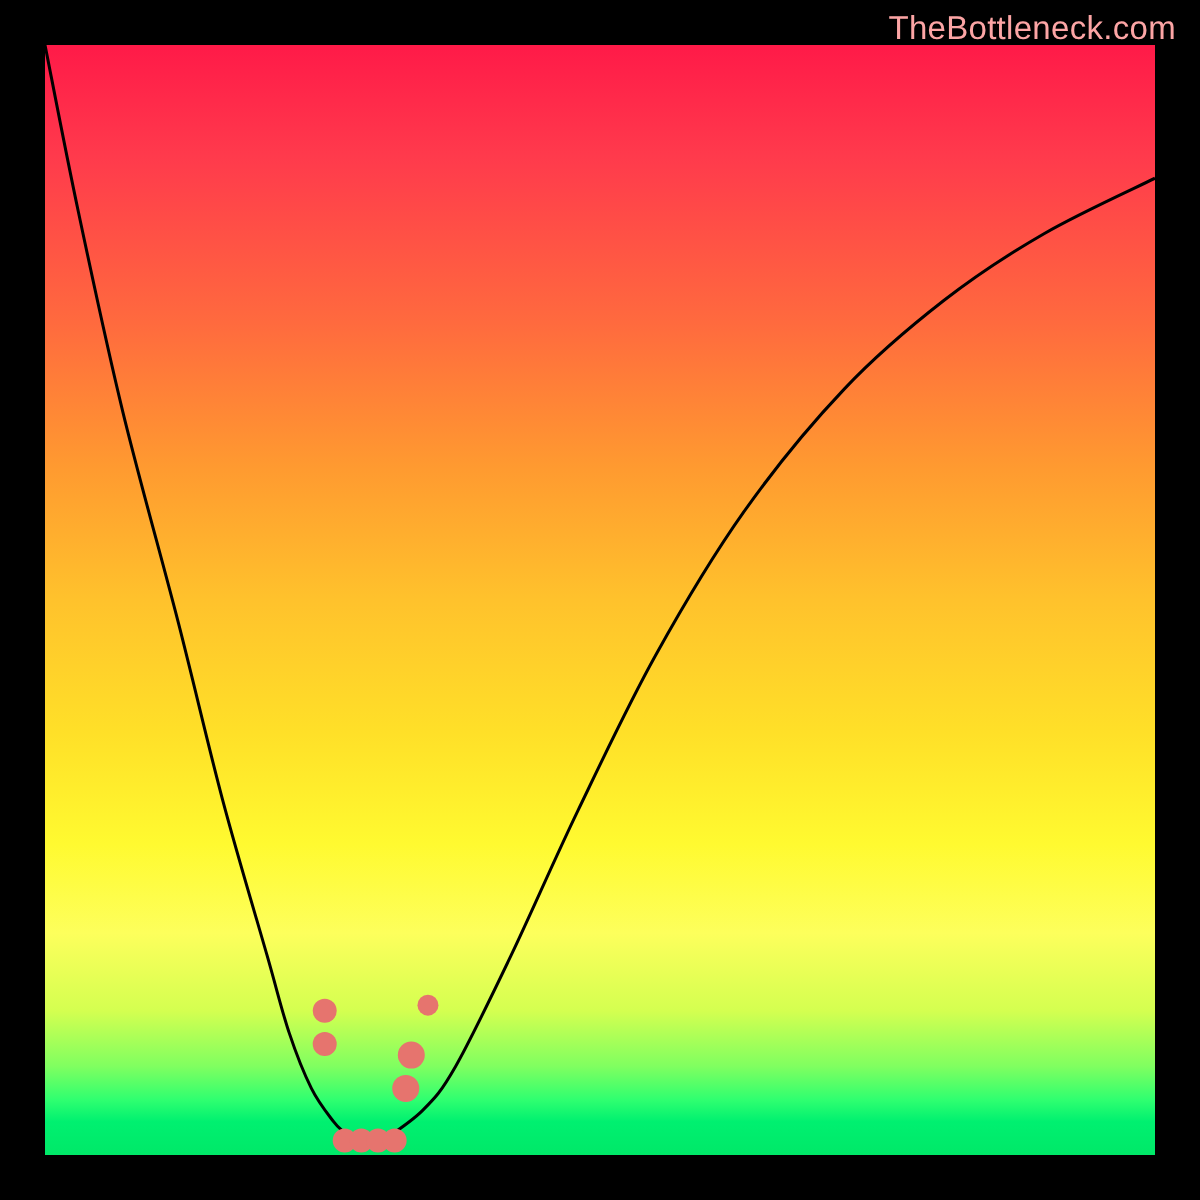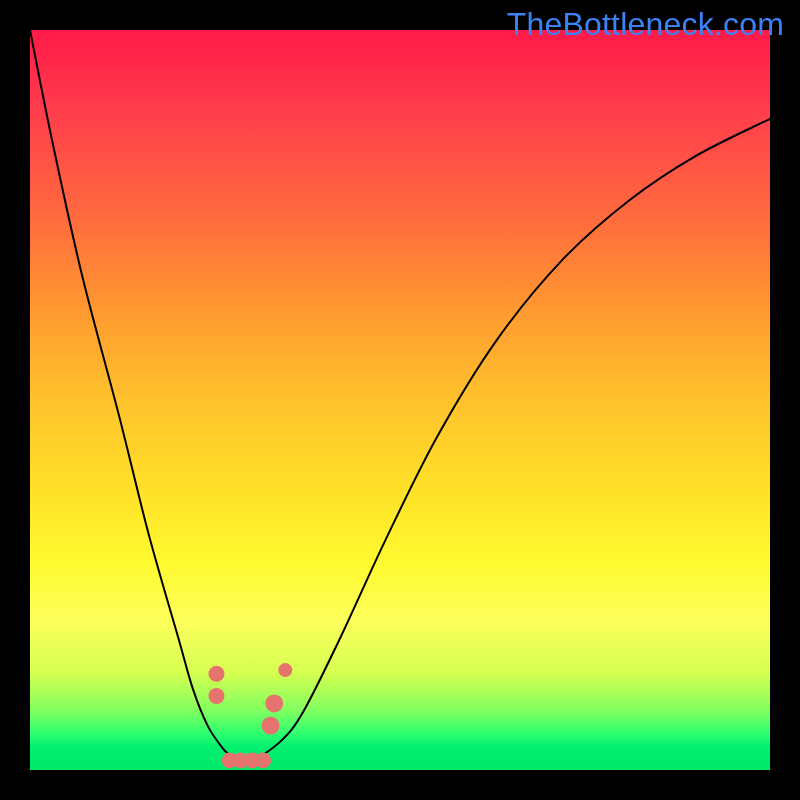--- a/index.html
+++ b/index.html
@@ -36,22 +36,22 @@
       #80ff60 92%,
       #30ff70 95%,
       #00f070 97%,
       #00e868 100%
     );
   }
   .watermark {
     position: absolute;
     top: 6px;
     right: 16px;
-    color: #3b82f6;
-    font-size: 32px;
+    color: #fca5a5;
+    font-size: 22px;
     font-weight: 500;
     letter-spacing: 0.2px;
     pointer-events: none;
   }
   svg.curve {
     position: absolute;
     left: 0;
     top: 0;
     width: 740px;
     height: 740px;

